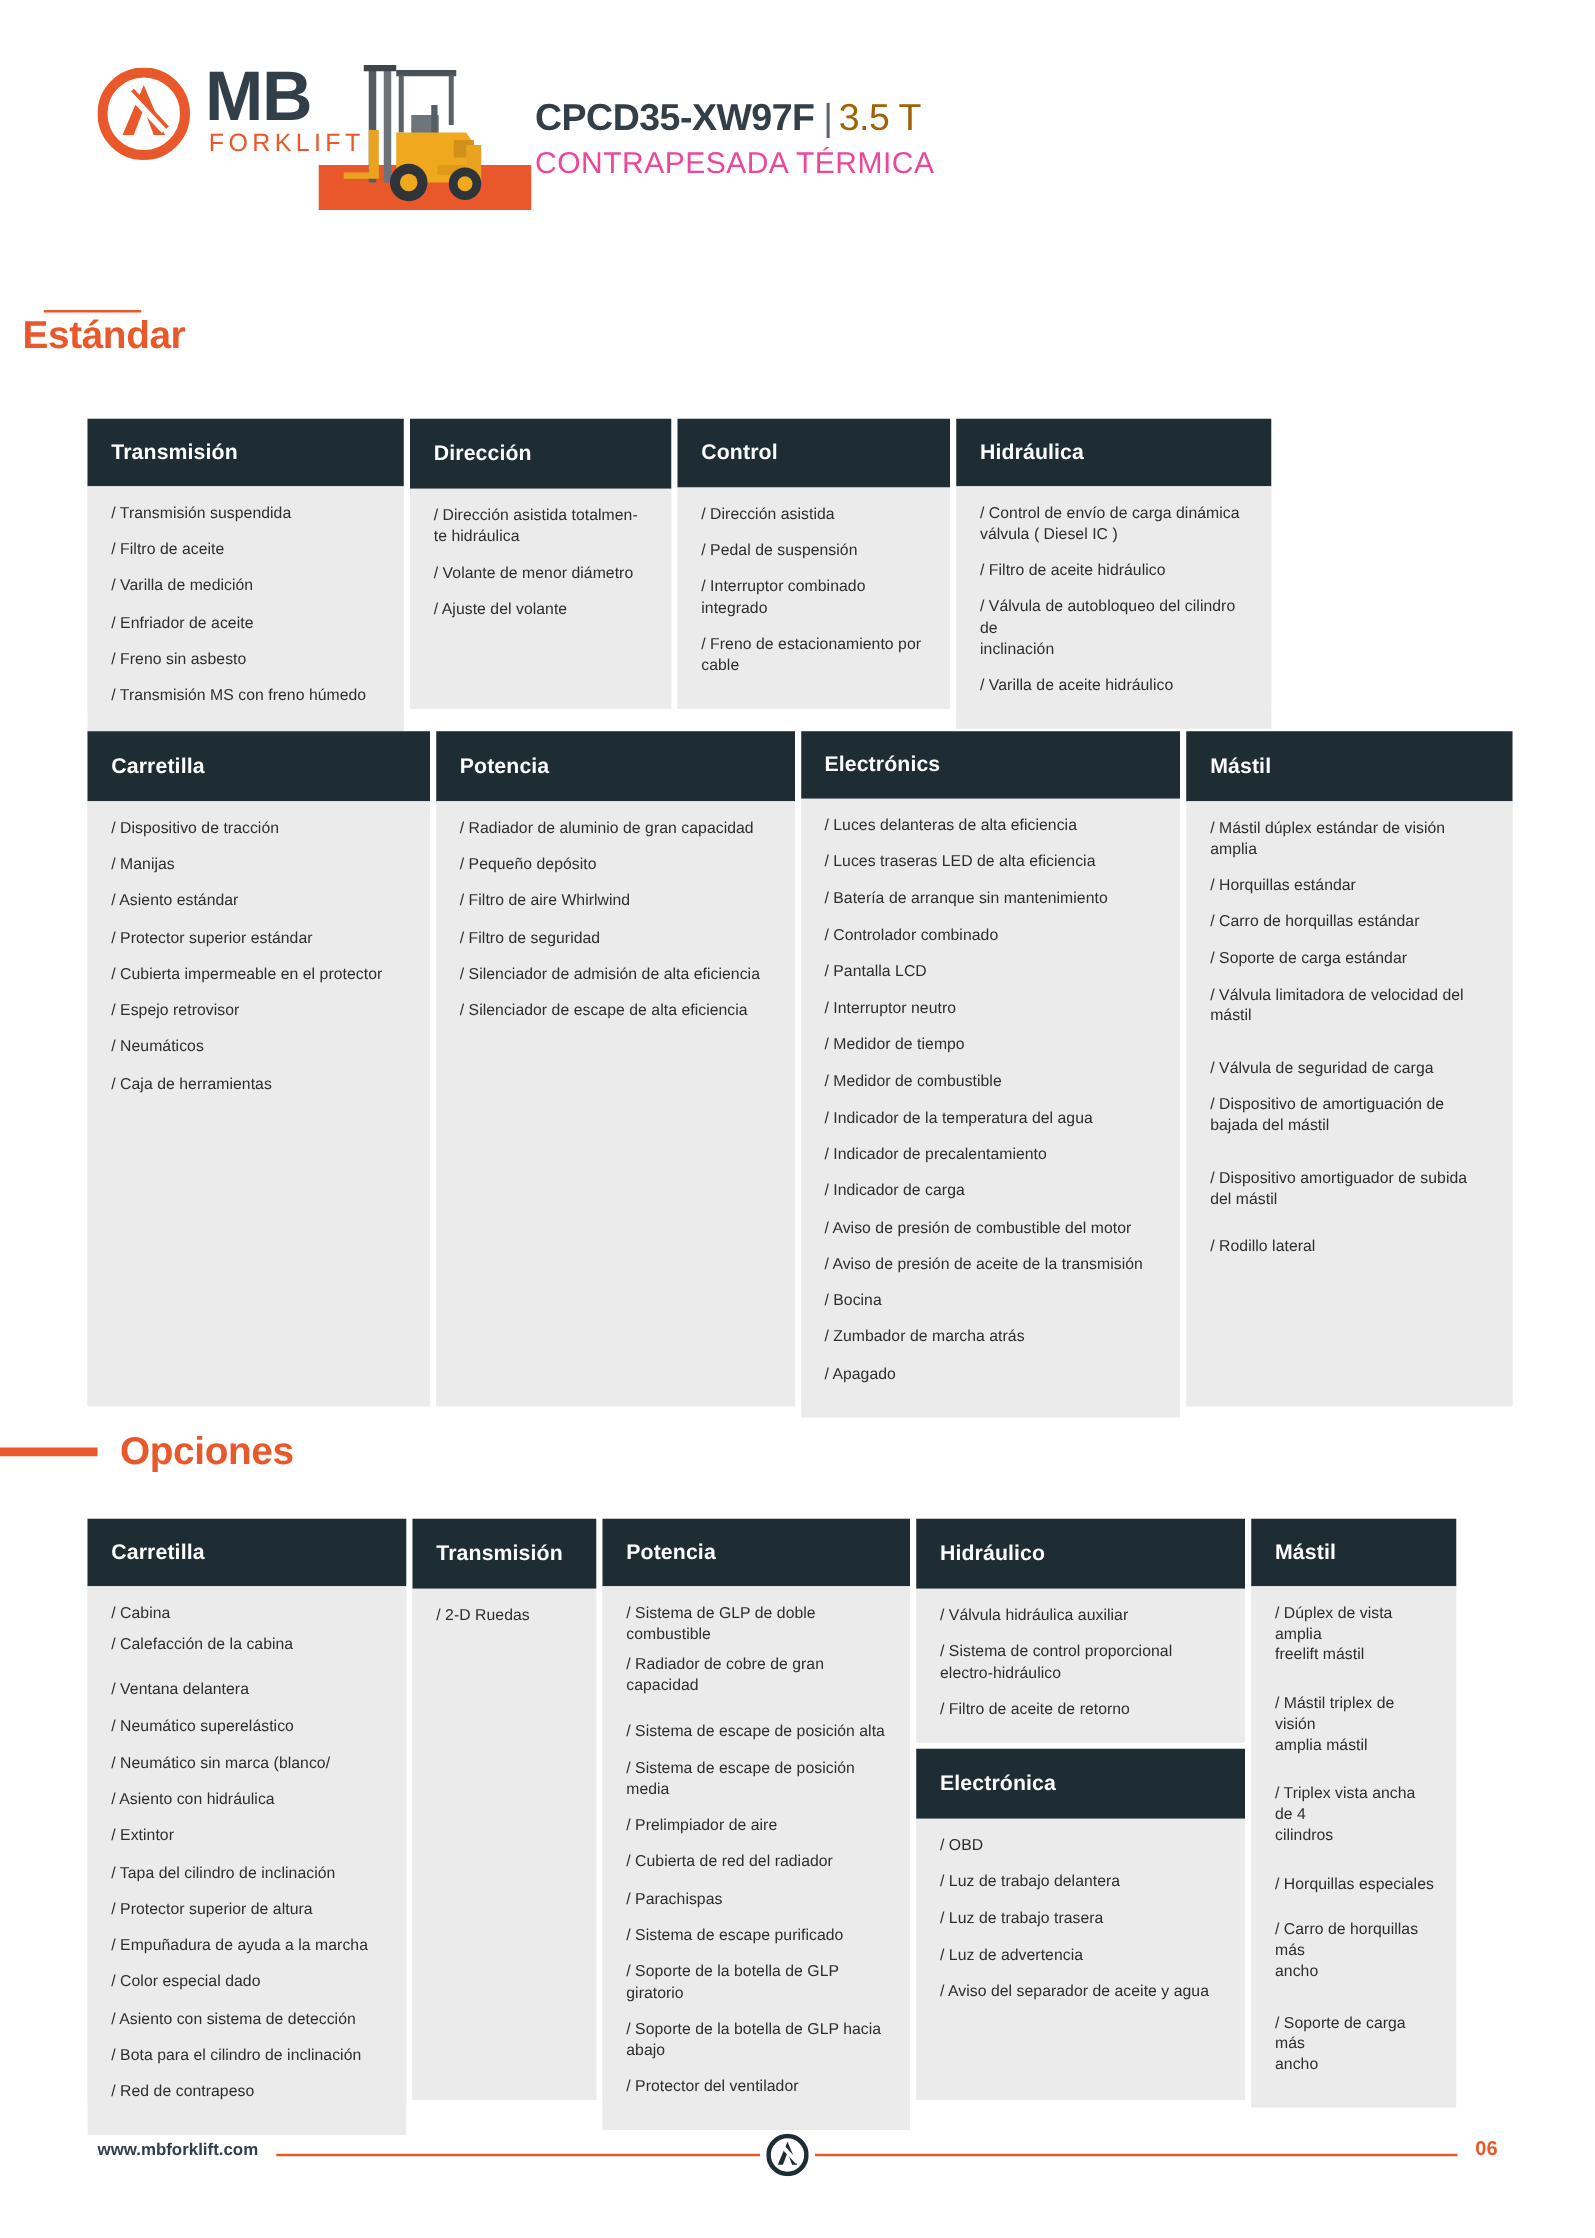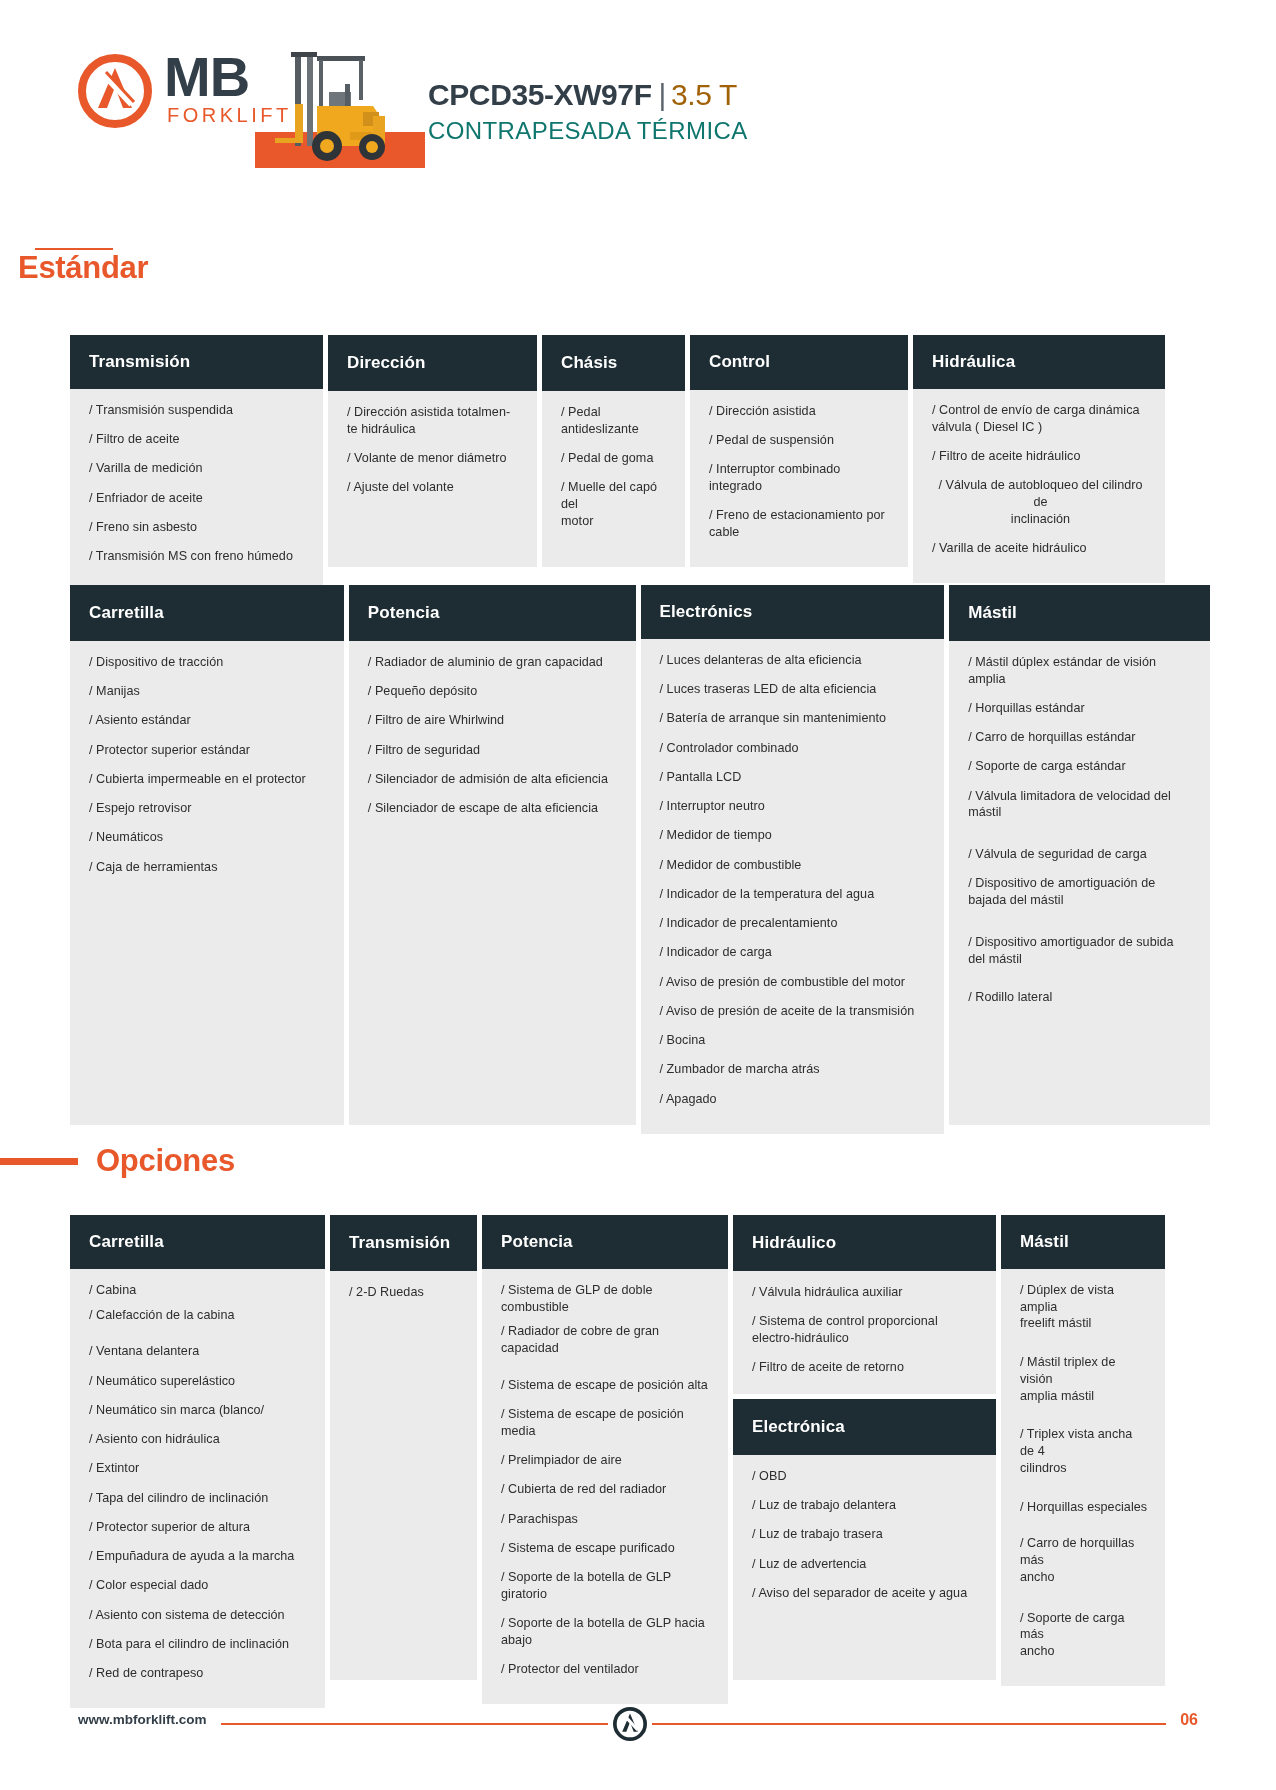--- a/index.html
+++ b/index.html
@@ -84,21 +84,21 @@
     font-weight: normal;
     color: #5b646c;
     margin: 0 5px 0 7px;
   }
   .title-main .cap {
     font-weight: normal;
     color: #a16207;
   }
   .title-sub {
     font-size: 24px;
-    color: #0f766e;
+    color: #ec4899;
     letter-spacing: 0.4px;
     margin-top: 5px;
     white-space: nowrap;
   }
 
   
   .section-title {
     position: absolute;
     display: flex;
     align-items: center;
@@ -286,31 +286,20 @@
       <div class="col-body">
         <ul>
           <li style="white-space:pre-line;">/ Dirección asistida totalmen-
 te hidráulica</li>
           <li>/ Volante de menor diámetro</li>
           <li>/ Ajuste del volante</li>
         </ul>
       </div>
     </div>
 
-    <div class="col" style="width:143px;">
-      <div class="col-head">Chásis</div>
-      <div class="col-body">
-        <ul>
-          <li>/ Pedal antideslizante</li>
-          <li>/ Pedal de goma</li>
-          <li style="white-space:pre-line;">/ Muelle del capó del
-motor</li>
-        </ul>
-      </div>
-    </div>
 
     <div class="col" style="width:218px;">
       <div class="col-head">Control</div>
       <div class="col-body">
         <ul>
           <li>/ Dirección asistida</li>
           <li>/ Pedal de suspensión</li>
           <li>/ Interruptor combinado integrado</li>
           <li style="white-space:pre-line;">/ Freno de estacionamiento por
 cable</li>
@@ -318,21 +307,21 @@
       </div>
     </div>
 
     <div class="col" style="width:252px;">
       <div class="col-head">Hidráulica</div>
       <div class="col-body">
         <ul>
           <li style="white-space:pre-line;">/ Control de envío de carga dinámica
 válvula ( Diesel IC )</li>
           <li>/ Filtro de aceite hidráulico</li>
-          <li style="white-space:pre-line;text-align:center;">/ Válvula de autobloqueo del cilindro de
+          <li style="white-space:pre-line;">/ Válvula de autobloqueo del cilindro de
 inclinación</li>
           <li>/ Varilla de aceite hidráulico</li>
         </ul>
       </div>
     </div>
   </div>
 
   <div class="grid" style="left:70px; top:585px; width:1140px; height:540px;">
 
     <div class="col" style="width:275px;">

